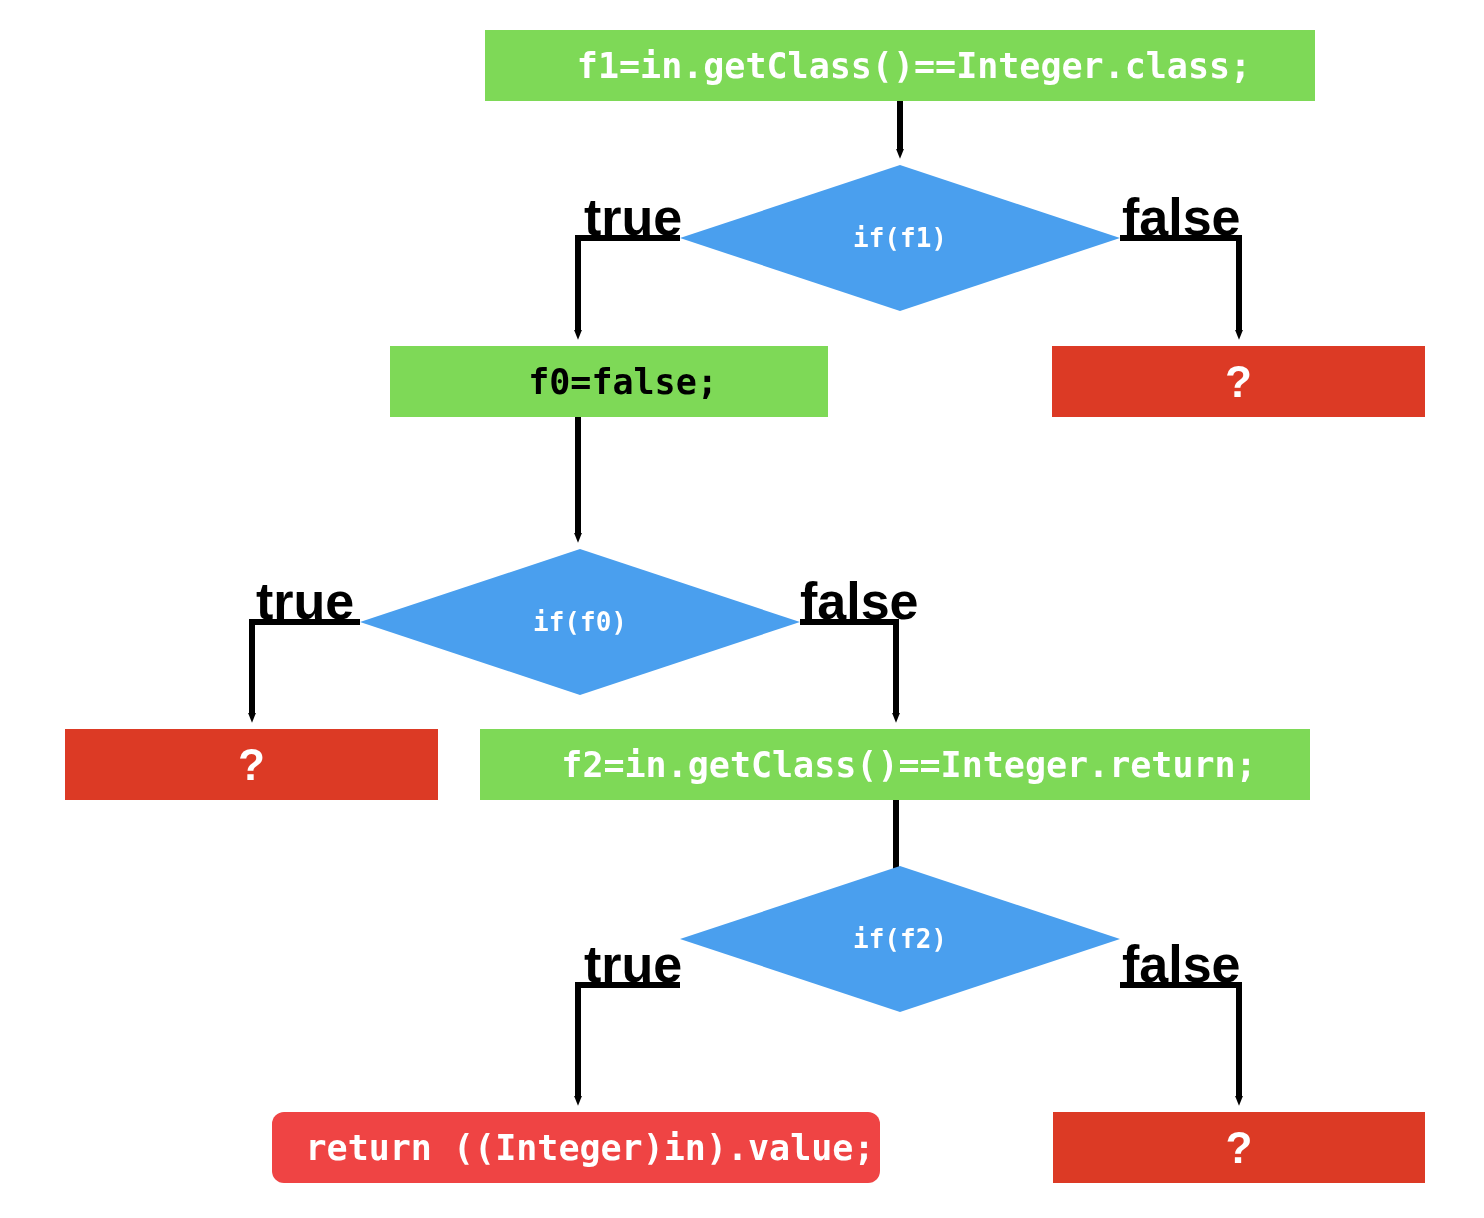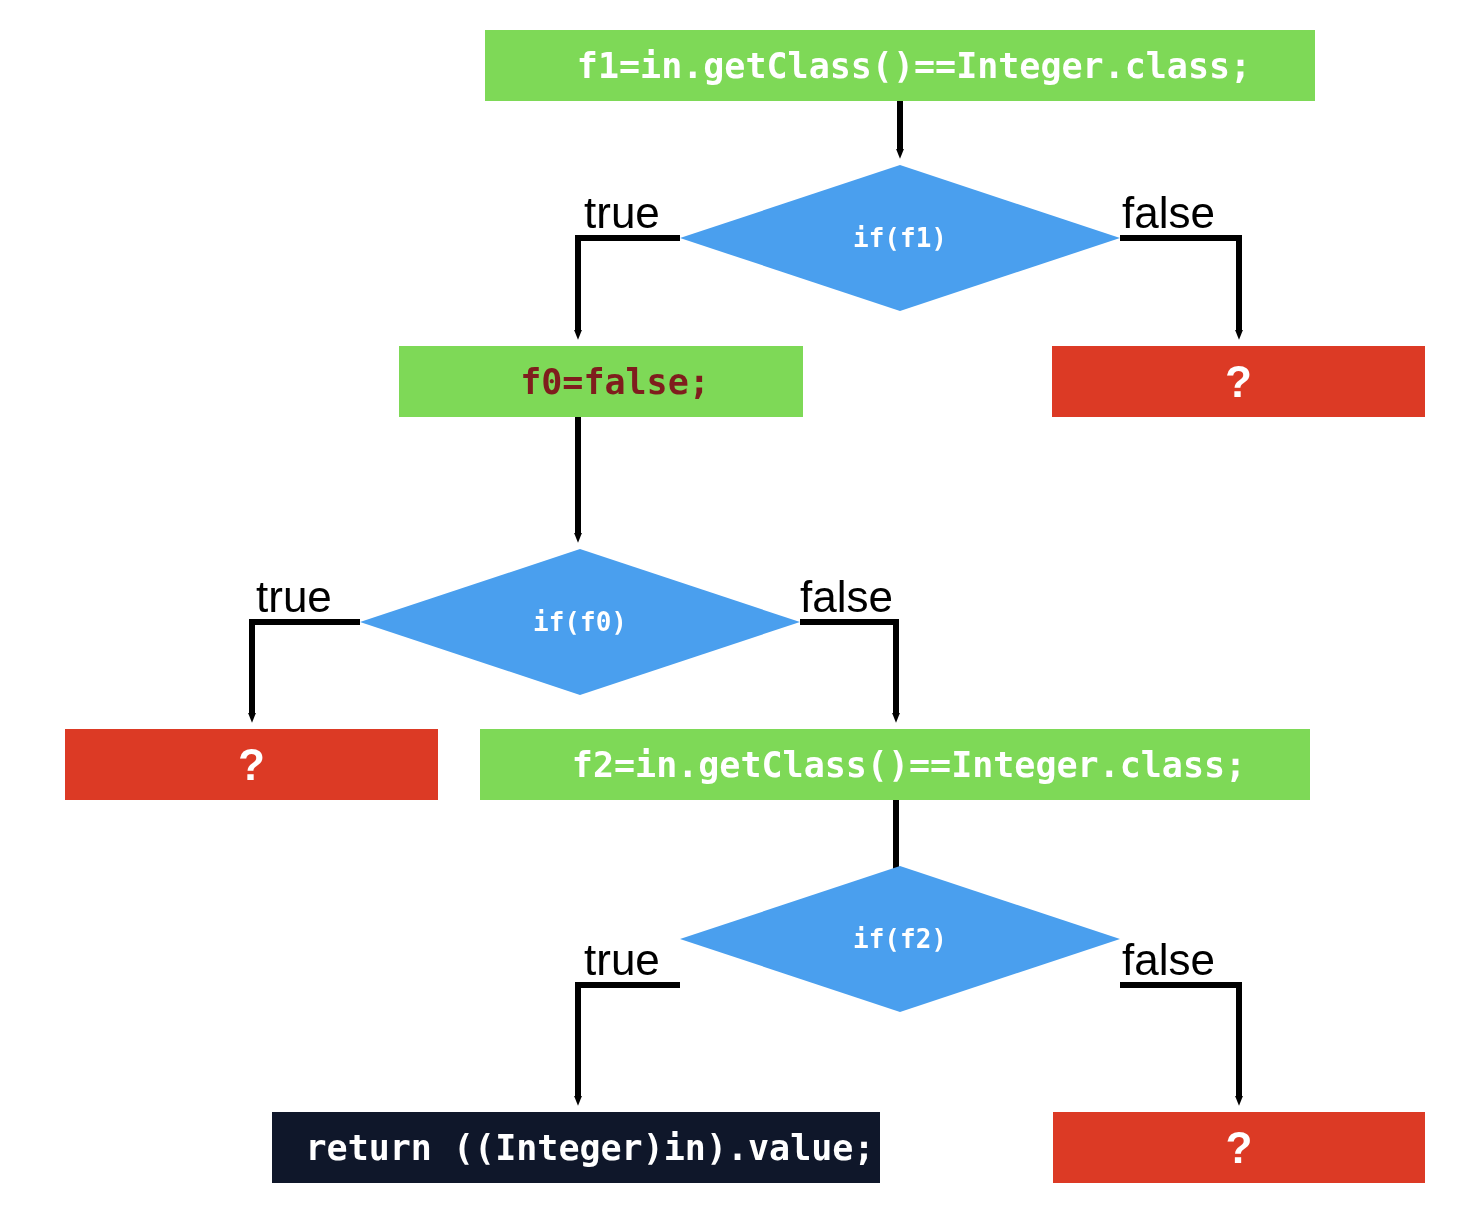--- a/index.html
+++ b/index.html
@@ -57,22 +57,22 @@
     width: 100%;
     height: 100%;
   }
   .decision-label {
     position: relative;
     z-index: 2;
   }
   .edge-label {
     position: absolute;
     font-family: "Liberation Sans", sans-serif;
-    font-weight: normal;
-    font-size: 44px;
+    font-weight: bold;
+    font-size: 52px;
     color: #000000;
     white-space: pre;
     line-height: 1;
   }
 </style>
 </head>
 <body>
 
 <div id="flowchart-root" style="width: 1484px; height: 1218px; background: rgb(255, 255, 255);">
 
@@ -93,31 +93,31 @@
         <path d="M680 985 L578 985 L578 1096" stroke="#000000" stroke-width="6" fill="none" marker-end="url(#arrowhead)"></path>
         <path d="M1120 985 L1239 985 L1239 1096" stroke="#000000" stroke-width="6" fill="none" marker-end="url(#arrowhead)"></path>
       </g>
   </svg>
 
   <div id="node-layer">
       <div class="node process" style="left: 485px; top: 30px; width: 830px; height: 71px; background: rgb(126, 217, 87); color: rgb(255, 255, 255);"><span>f1=in.getClass()==Integer.class;</span></div>
       <div class="node decision" style="left: 680px; top: 165px; width: 440px; height: 146px;"><svg class="diamond-shape" viewBox="0 0 440 146" preserveAspectRatio="none">
           <polygon points="220,0 440,73 220,146 0,73" fill="#4A9FEE"></polygon>
         </svg><span class="decision-label">if(f1)</span></div>
-      <div class="node process" style="left: 390px; top: 346px; width: 404px; height: 71px; background: rgb(126, 217, 87); color: #7f1d1d; margin-left: 9px;"><span>f0=false;</span></div>
+      <div class="node process" style="left: 390px; top: 346px; width: 438px; height: 71px; background: rgb(126, 217, 87); color: #000000;"><span>f0=false;</span></div>
       <div class="node terminal" style="left: 1052px; top: 346px; width: 373px; height: 71px; background: rgb(220, 58, 37); color: rgb(255, 255, 255);"><span>?</span></div>
       <div class="node decision" style="left: 360px; top: 549px; width: 440px; height: 146px; text-align: center;"><svg class="diamond-shape" viewBox="0 0 440 146" preserveAspectRatio="none">
           <polygon points="220,0 440,73 220,146 0,73" fill="#4A9FEE"></polygon>
         </svg><span class="decision-label">if(f0)</span></div>
       <div class="node terminal" style="left: 65px; top: 729px; width: 373px; height: 71px; background: rgb(220, 58, 37); color: rgb(255, 255, 255);"><span>?</span></div>
-      <div class="node process" style="left: 480px; top: 729px; width: 830px; height: 71px; background: rgb(126, 217, 87); color: rgb(255, 255, 255);"><span>f2=in.getClass()==Integer.class;</span></div>
+      <div class="node process" style="left: 480px; top: 729px; width: 830px; height: 71px; background: rgb(126, 217, 87); color: rgb(255, 255, 255);"><span>f2=in.getClass()==Integer.return;</span></div>
       <div class="node decision" style="left: 680px; top: 866px; width: 440px; height: 146px;"><svg class="diamond-shape" viewBox="0 0 440 146" preserveAspectRatio="none">
           <polygon points="220,0 440,73 220,146 0,73" fill="#4A9FEE"></polygon>
         </svg><span class="decision-label">if(f2)</span></div>
-      <div class="node process" style="left: 272px; top: 1112px; width: 608px; height: 71px; background: #0f172a; color: rgb(255, 255, 255);"><span>return ((Integer)in).value;</span></div>
+      <div class="node process" style="left: 272px; top: 1112px; width: 608px; height: 71px; background: #ef4444; color: rgb(255, 255, 255); border-radius: 12px;"><span>return ((Integer)in).value;</span></div>
       <div class="node terminal" style="left: 1053px; top: 1112px; width: 372px; height: 71px; background: rgb(220, 58, 37); color: rgb(255, 255, 255);"><span>?</span></div>
     </div>
   <div id="label-layer">
       <span class="edge-label" style="left: 584px; top: 191px; color: rgb(0, 0, 0);">true</span>
       <span class="edge-label" style="left: 1122px; top: 191px; color: rgb(0, 0, 0);">false</span>
       <span class="edge-label" style="left: 256px; top: 575px; color: rgb(0, 0, 0);">true</span>
       <span class="edge-label" style="left: 800px; top: 575px; color: rgb(0, 0, 0);">false</span>
       <span class="edge-label" style="left: 584px; top: 938px; color: rgb(0, 0, 0);">true</span>
       <span class="edge-label" style="left: 1122px; top: 938px; color: rgb(0, 0, 0);">false</span>
     </div>

